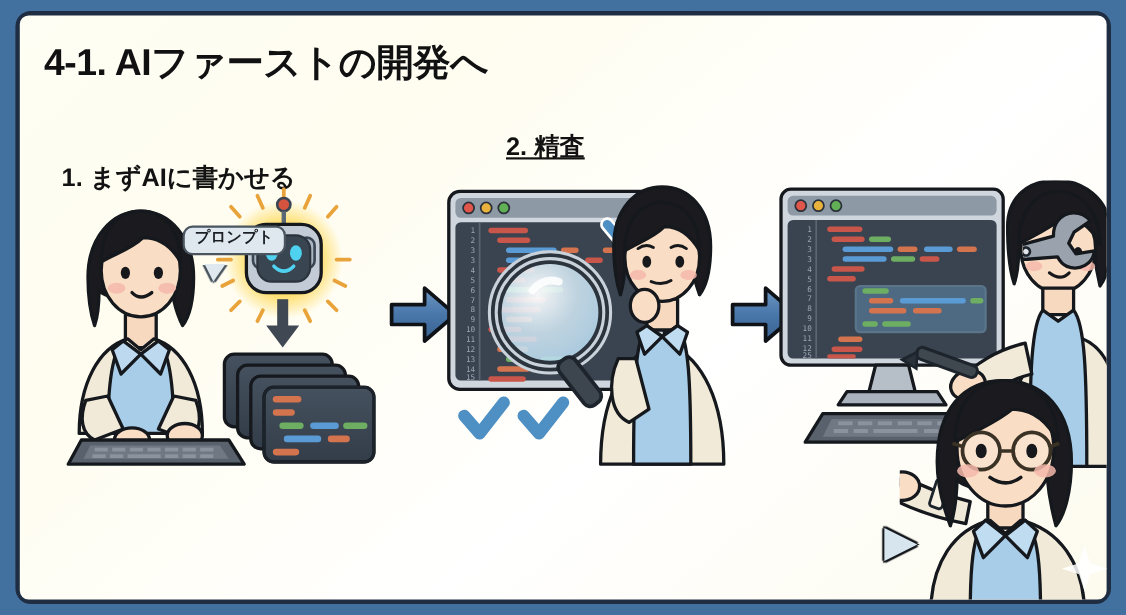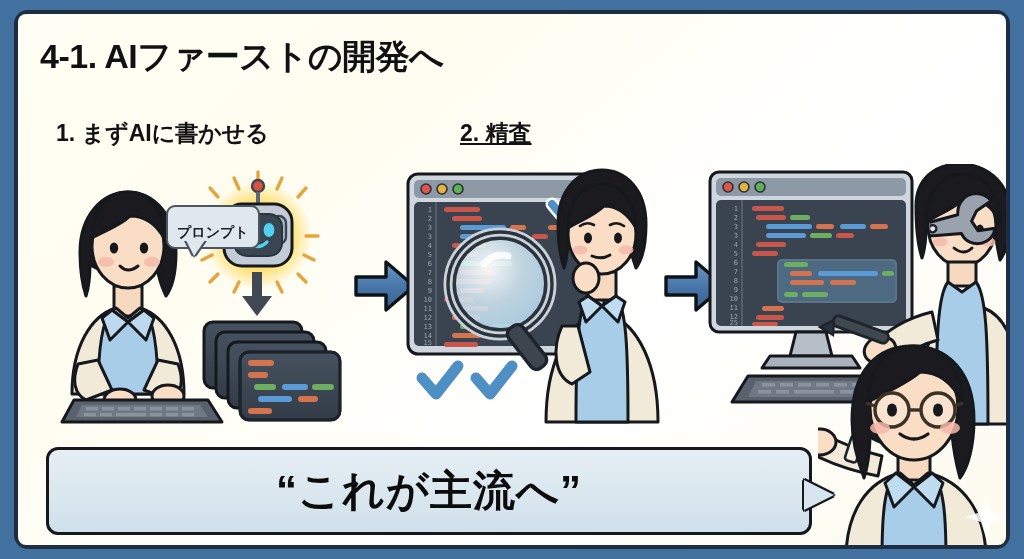--- a/index.html
+++ b/index.html
@@ -22,21 +22,21 @@
   .title{
     position:absolute;left:22px;top:20px;
     font-size:34px;font-weight:bold;color:#111111;letter-spacing:-0.5px;
     text-shadow:0 1px 0 rgba(255,255,255,.7);
     white-space:nowrap;
   }
   .step-head{
     position:absolute;top:104px;
     font-size:23px;font-weight:bold;color:#121212;white-space:nowrap;
   }
-  .sh1{left:38px;}
+  .sh1{left:38px;margin-top:28px;}
   .sh2{left:442px;text-decoration:underline;}
   .sh3{left:676px;}
 
   
   #banner{
     position:absolute;left:28px;top:433px;width:760px;height:82px;
     background:linear-gradient(180deg,#e6eef4 0%,#dae7ef 55%,#cfe0ea 100%);
     border:3px solid #15181c;border-radius:12px;
     display:flex;align-items:center;justify-content:center;
   }
@@ -67,21 +67,21 @@
   #p3{left:686px;top:150px;width:310px;height:265px;}
   
   #presenter{left:800px;top:330px;width:215px;height:215px;}
   
   #wrench{left:912px;top:172px;width:72px;height:72px;}
 
   
   #prompt-bubble{
     position:absolute;left:148px;top:191px;
     background:#dfe8ef;border:2.5px solid #4a5560;border-radius:9px;
-    padding:16px 9px 5px 9px;
+    padding:0 9px 5px 9px;
   }
   #prompt-bubble span{font-size:14px;font-weight:bold;color:#1b1f24;white-space:nowrap;}
   #prompt-tail{
     position:absolute;left:168px;top:226px;width:0;height:0;
     border-left:8px solid transparent;border-right:11px solid transparent;
     border-top:16px solid #dfe8ef;
     filter:drop-shadow(-2px 1px 0 #4a5560) drop-shadow(2px 1px 0 #4a5560);
   }
 </style>
 </head>
@@ -442,23 +442,20 @@
     </svg>
 
     <svg class="ill" id="wrench" viewBox="0 0 72 72">
       <g transform="rotate(36 36 36)">
         <path d="M38 6a18 18 0 1 0 0 36 18 18 0 0 0 0-36zm0 9a9 9 0 1 1 0 18 9 9 0 0 1 0-18z" fill="none"></path>
         <path class="outline" fill="#9aa3ad" stroke="#1d242c" d="M44 4c-12-3-24 5-24 18 0 5 2 9 5 13L8 56c-3 3-3 7 0 10s7 3 10 0l21-18c4 2 8 3 12 2 12-3 18-16 12-26l-12 12-11-4-2-11z"></path>
         <circle cx="13" cy="61" r="3.6" fill="#e3e7eb" stroke="#1d242c" stroke-width="2.4"></circle>
       </g>
     </svg>
 
-    <div id="banner">
-      <div id="banner-text">“これが主流へ”</div>
-    </div>
     <div id="banner-tail"></div>
 
     <svg class="ill" id="presenter" viewBox="0 0 215 215">
 
       <path class="outline" fill="#f1ead8" d="M64 112C40 106 16 96 2 88l-8 22c20 10 44 18 66 22z"></path>
       <ellipse class="outline" cx="2" cy="98" rx="16" ry="13" fill="#f9ddc4"></ellipse>
       <rect x="30" y="92" width="12" height="26" rx="3" transform="rotate(18 36 105)" fill="#f5f0e2" stroke="#1d242c" stroke-width="2.6"></rect>
 
       <path class="outline" fill="#1b1b1f" d="M34 76C34 28 58 2 94 2s62 26 62 74c0 26-6 48-14 58-6-22-8-44-8-44s-22 12-48 12-34-10-34-10 0 24-6 42c-6-16-12-36-12-58z"></path>
 

